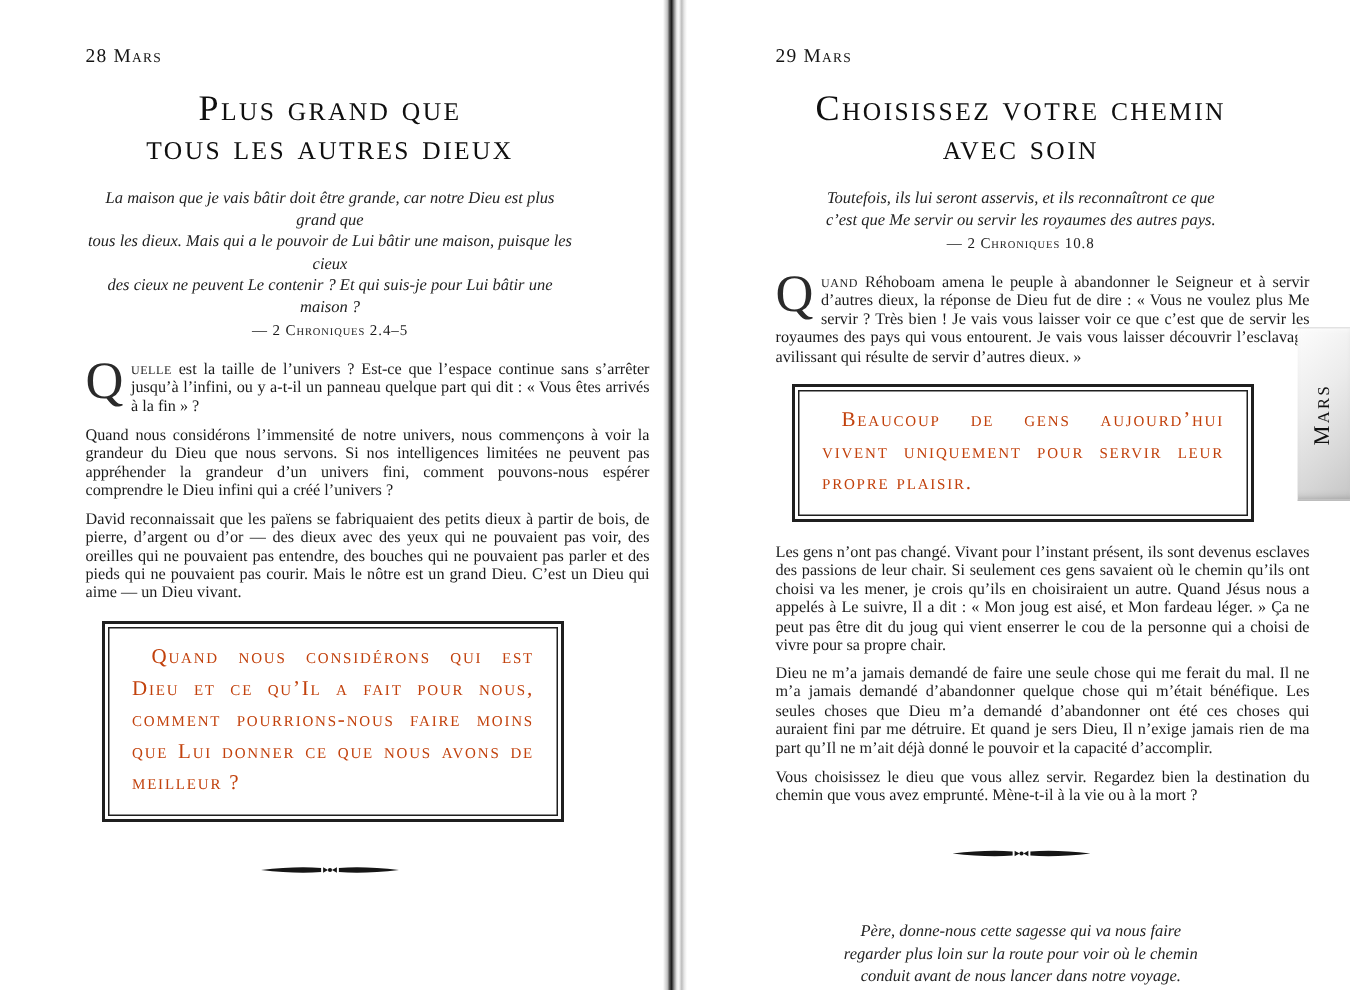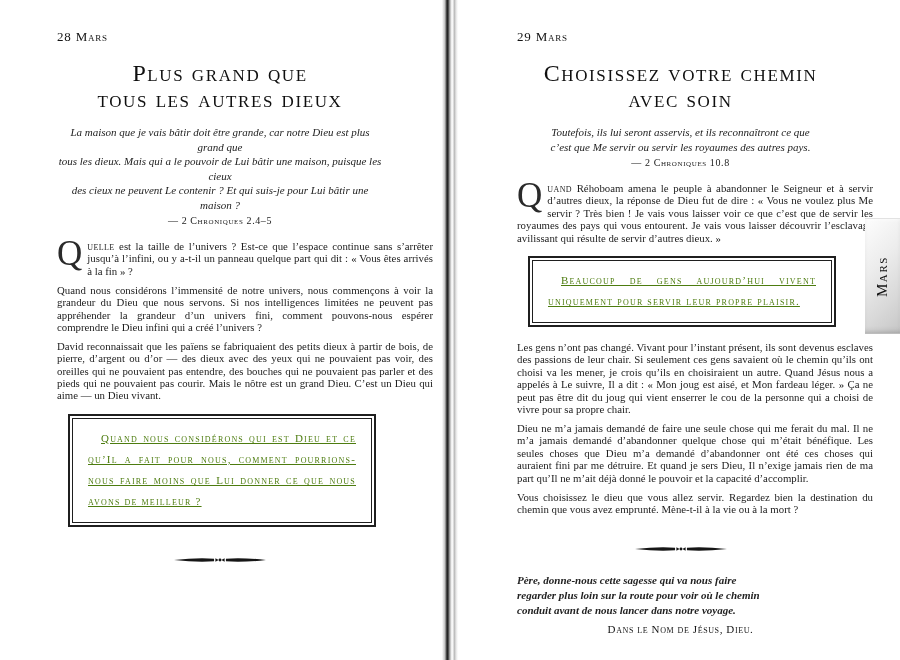--- a/index.html
+++ b/index.html
@@ -44,30 +44,30 @@
     padding:1px 5px 0 0;color:#2a2a2a;
   }
   .sc{font-variant:small-caps;letter-spacing:.4px;}
 
   .callout{
     width:300px;margin:12px 0 14px 11px;
     border:2px solid #1f1f1f;padding:2px;background:#fff;
   }
   .callout-inner{border:1px solid #1f1f1f;padding:9px 15px 10px 15px;}
   .callout-text{
-    display:block;font-variant:small-caps;font-size:11px;line-height:21px;
-    letter-spacing:1.2px;text-align:justify;text-indent:13px;color:#4d7c0f;text-decoration:underline;
+    display:block;font-variant:small-caps;font-size:14px;line-height:21px;
+    letter-spacing:1.2px;text-align:justify;text-indent:13px;color:#c2410c;
   }
 
   .ornament-row{margin-top:23px;text-align:center;}
   .ornament-row svg{display:inline-block;vertical-align:middle;}
 
   .prayer{
-    margin-top:17px;text-align:left;font-style:italic;
-    font-size:11px;line-height:15px;white-space:pre-line;color:#222;font-weight:bold;
+    margin-top:37px;text-align:center;font-style:italic;
+    font-size:11px;line-height:15px;white-space:pre-line;color:#222;
   }
   .closing{
     margin-top:5px;text-align:center;font-variant:small-caps;
     font-size:11px;letter-spacing:.6px;color:#141414;
   }
 
   .gutter{
     position:absolute;left:442px;top:0;width:16px;height:660px;
     background:linear-gradient(to right,
       #ffffff 0%, #c2c2c2 18%, #4a4a4a 28%, #1b1b1b 36%,

